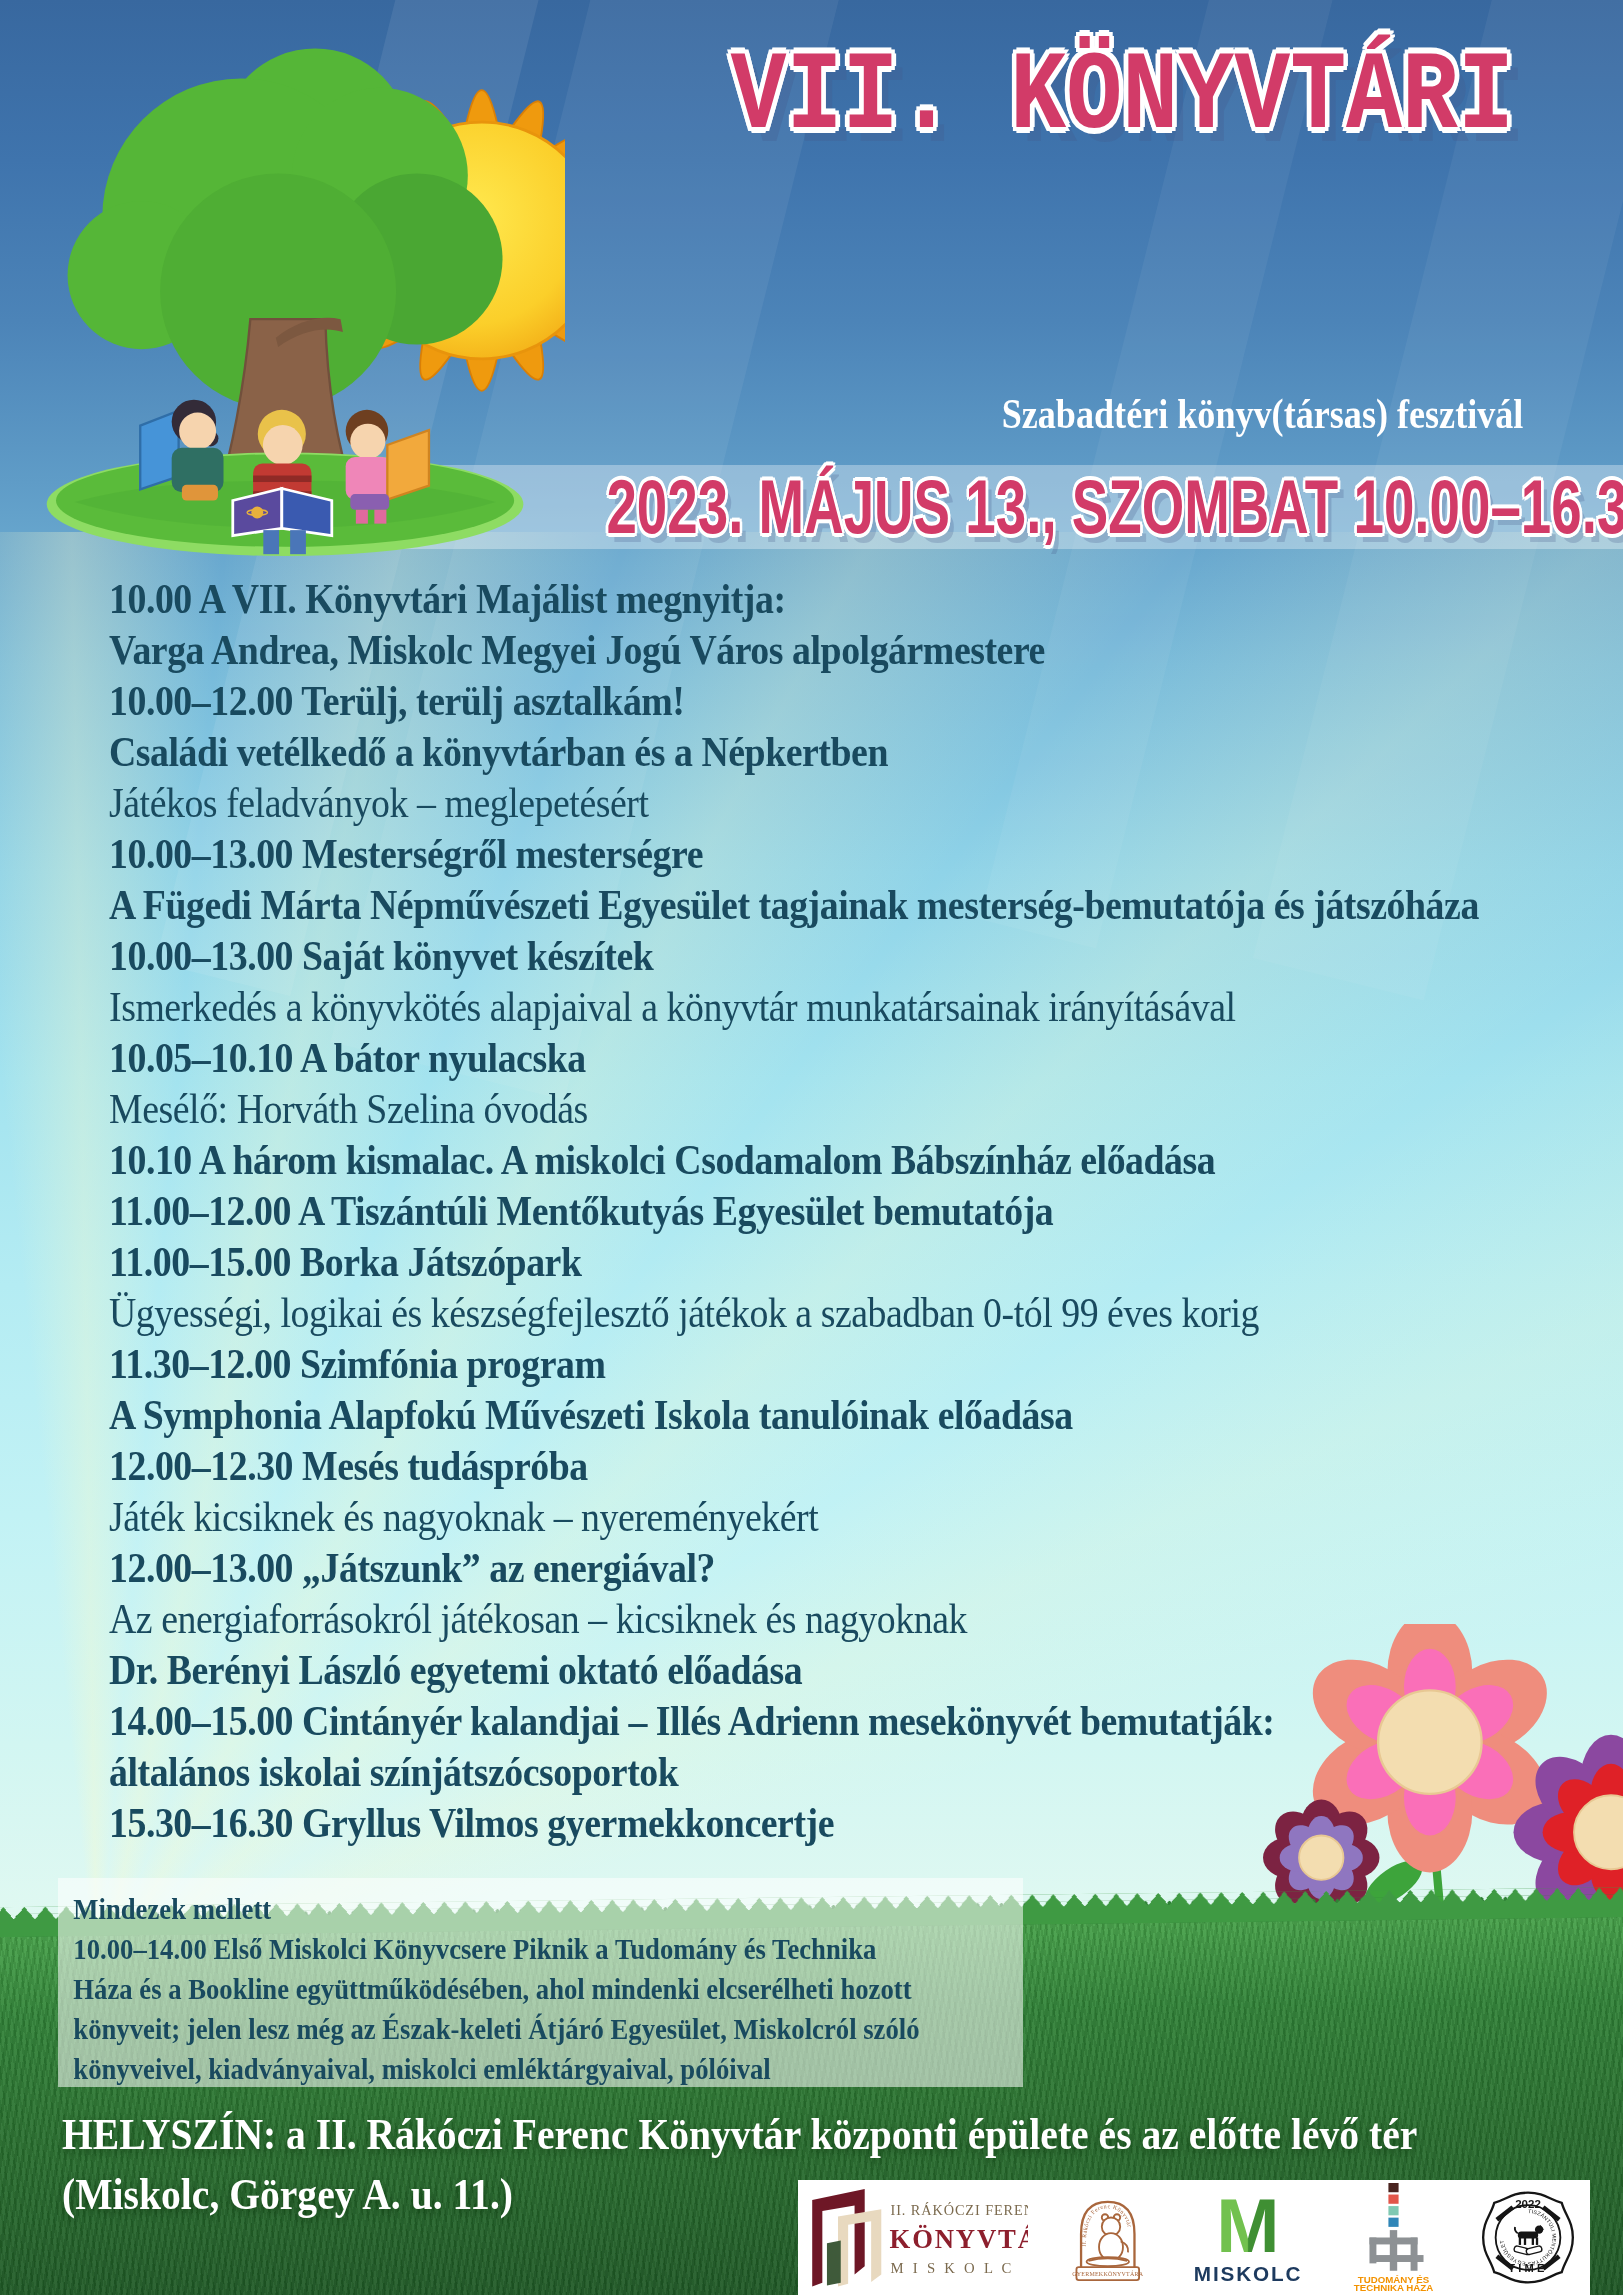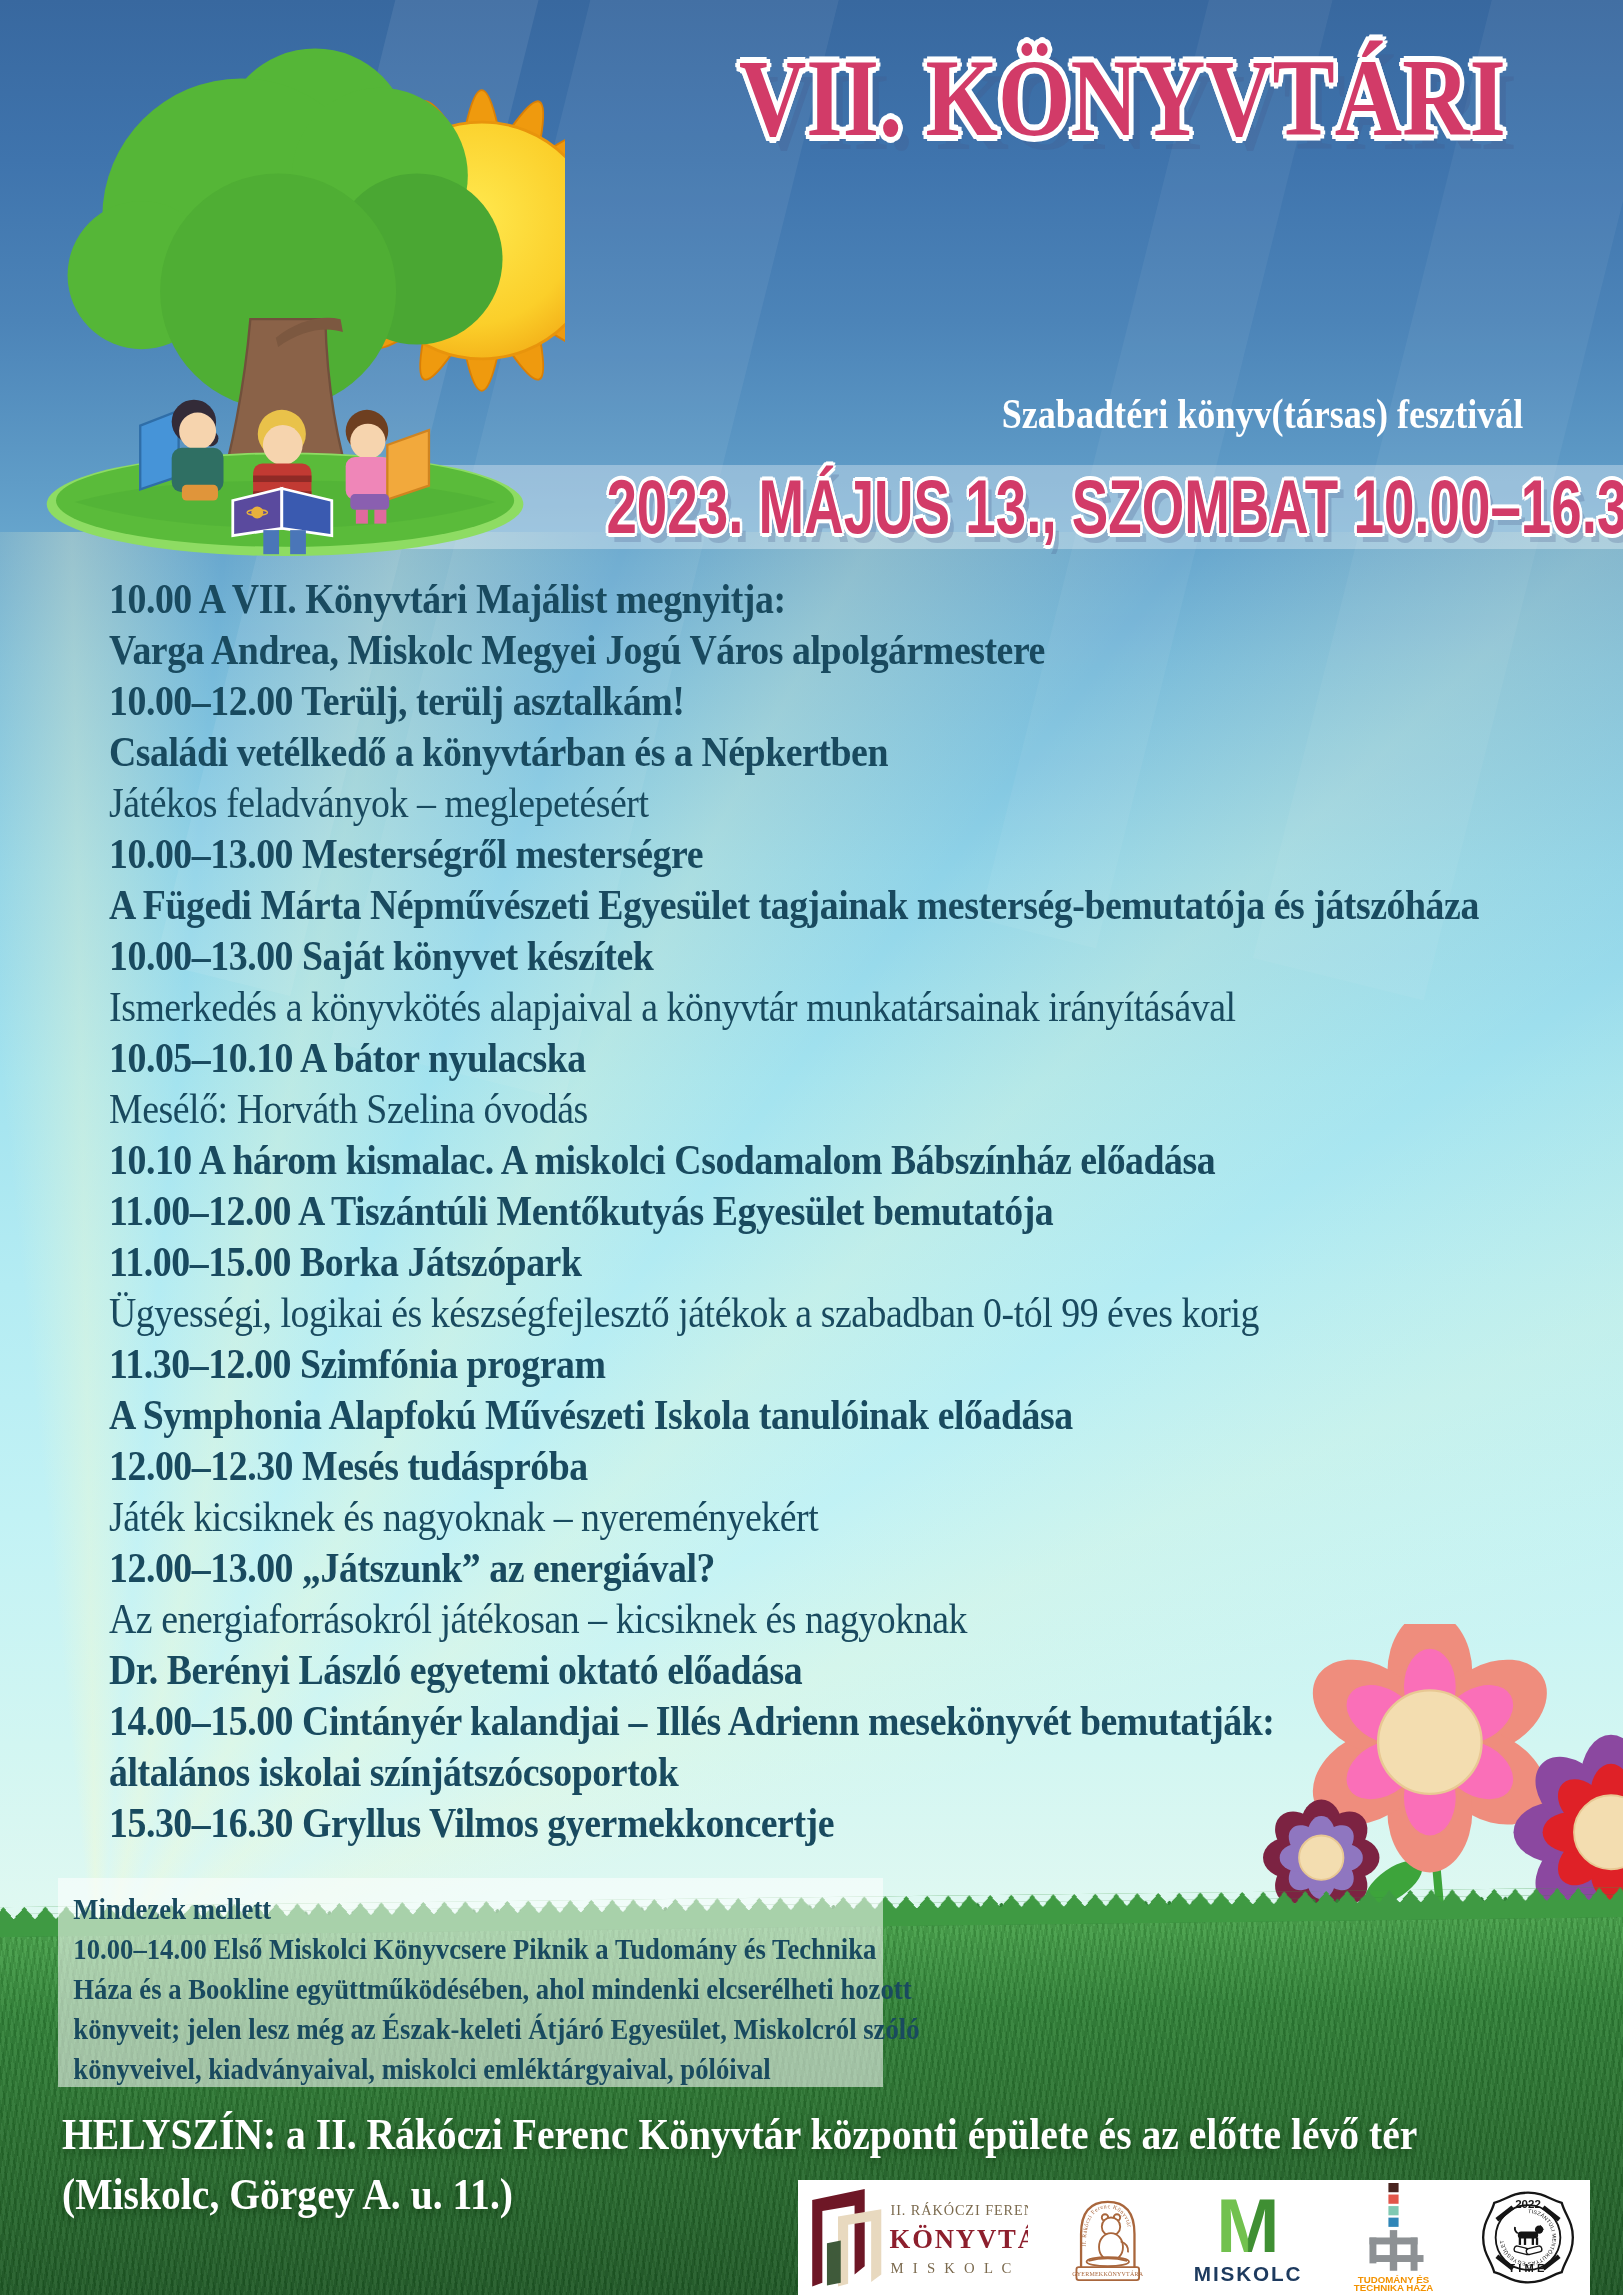--- a/index.html
+++ b/index.html
@@ -23,21 +23,21 @@
     background:conic-gradient(from -6deg at 6% 102%,
       rgba(250,250,200,0) 0deg, rgba(248,250,205,.40) 5deg, rgba(250,250,200,0) 11deg,
       rgba(248,250,205,.34) 18deg, rgba(250,250,200,0) 26deg,
       rgba(248,250,205,.30) 34deg, rgba(250,250,200,0) 43deg,
       rgba(248,250,205,.26) 52deg, rgba(250,250,200,0) 62deg,
       rgba(248,250,205,.22) 72deg, rgba(250,250,200,0) 82deg);}
 
   
   .title-block{position:absolute;left:625px;top:28px;width:995px;text-align:center;z-index:5;}
   .outline-pink{
-    color:var(--accent-pink,#d23b68);font-family:Liberation Serif, serif;font-weight:bold;
+    color:var(--accent-pink,#d23b68);font-family:Liberation Mono, monospace;font-weight:bold;
     text-shadow:
       -5.6px 0 0 #fff,5.6px 0 0 #fff,0 -5.6px 0 #fff,0 5.6px 0 #fff,
       -4.2px -4.2px 0 #fff,4.2px -4.2px 0 #fff,-4.2px 4.2px 0 #fff,4.2px 4.2px 0 #fff,
       13px 14px 0 rgba(70,90,140,.28);}
   .t1{font-size:111px;line-height:1;padding-top:14px;}
   .t1 .cond{transform:scaleX(.84);}
   .t2{font-size:217px;line-height:1;margin-top:24px;}
   .t2 .cond{transform:scaleX(.78);}
   .subtitle{position:absolute;left:925px;top:392px;width:648px;text-align:right;z-index:5;
     font-size:43px;font-weight:bold;color:#fff;line-height:1;}
@@ -51,21 +51,21 @@
       8.3px 9.3px 0 rgba(70,90,140,.25);transform:scaleX(.72);}
 
   
   .program{position:absolute;left:109px;top:574px;width:1619px;z-index:4;
     transform:scaleX(.9);transform-origin:left top;}
   .pl{font-size:42px;line-height:51px;white-space:nowrap;letter-spacing:-0.5px;
     color:var(--text-teal,#194a5f);font-weight:normal;}
   .pl.b{font-weight:bold;}
 
   
-  .extra-box{position:absolute;left:58px;top:1878px;width:825px;height:209px;z-index:6;
+  .extra-box{position:absolute;left:58px;top:1878px;width:965px;height:209px;z-index:6;
     background:rgba(255,255,255,.55);padding:0;box-sizing:border-box;}
   .extra-inner{padding:11px 16.7px 0 16.7px;transform:scaleX(.92);transform-origin:left top;}
   .extra-inner .pl{font-size:29px;line-height:40px;letter-spacing:0;}
 
   
   .location{position:absolute;left:62px;top:2104px;width:1573px;z-index:7;
     transform:scaleX(.88);transform-origin:left top;}
   .location div{font-size:45px;line-height:60px;font-weight:bold;color:#fff;white-space:nowrap;
     text-shadow:0 2.8px 9.3px rgba(0,40,0,.5);}
 

